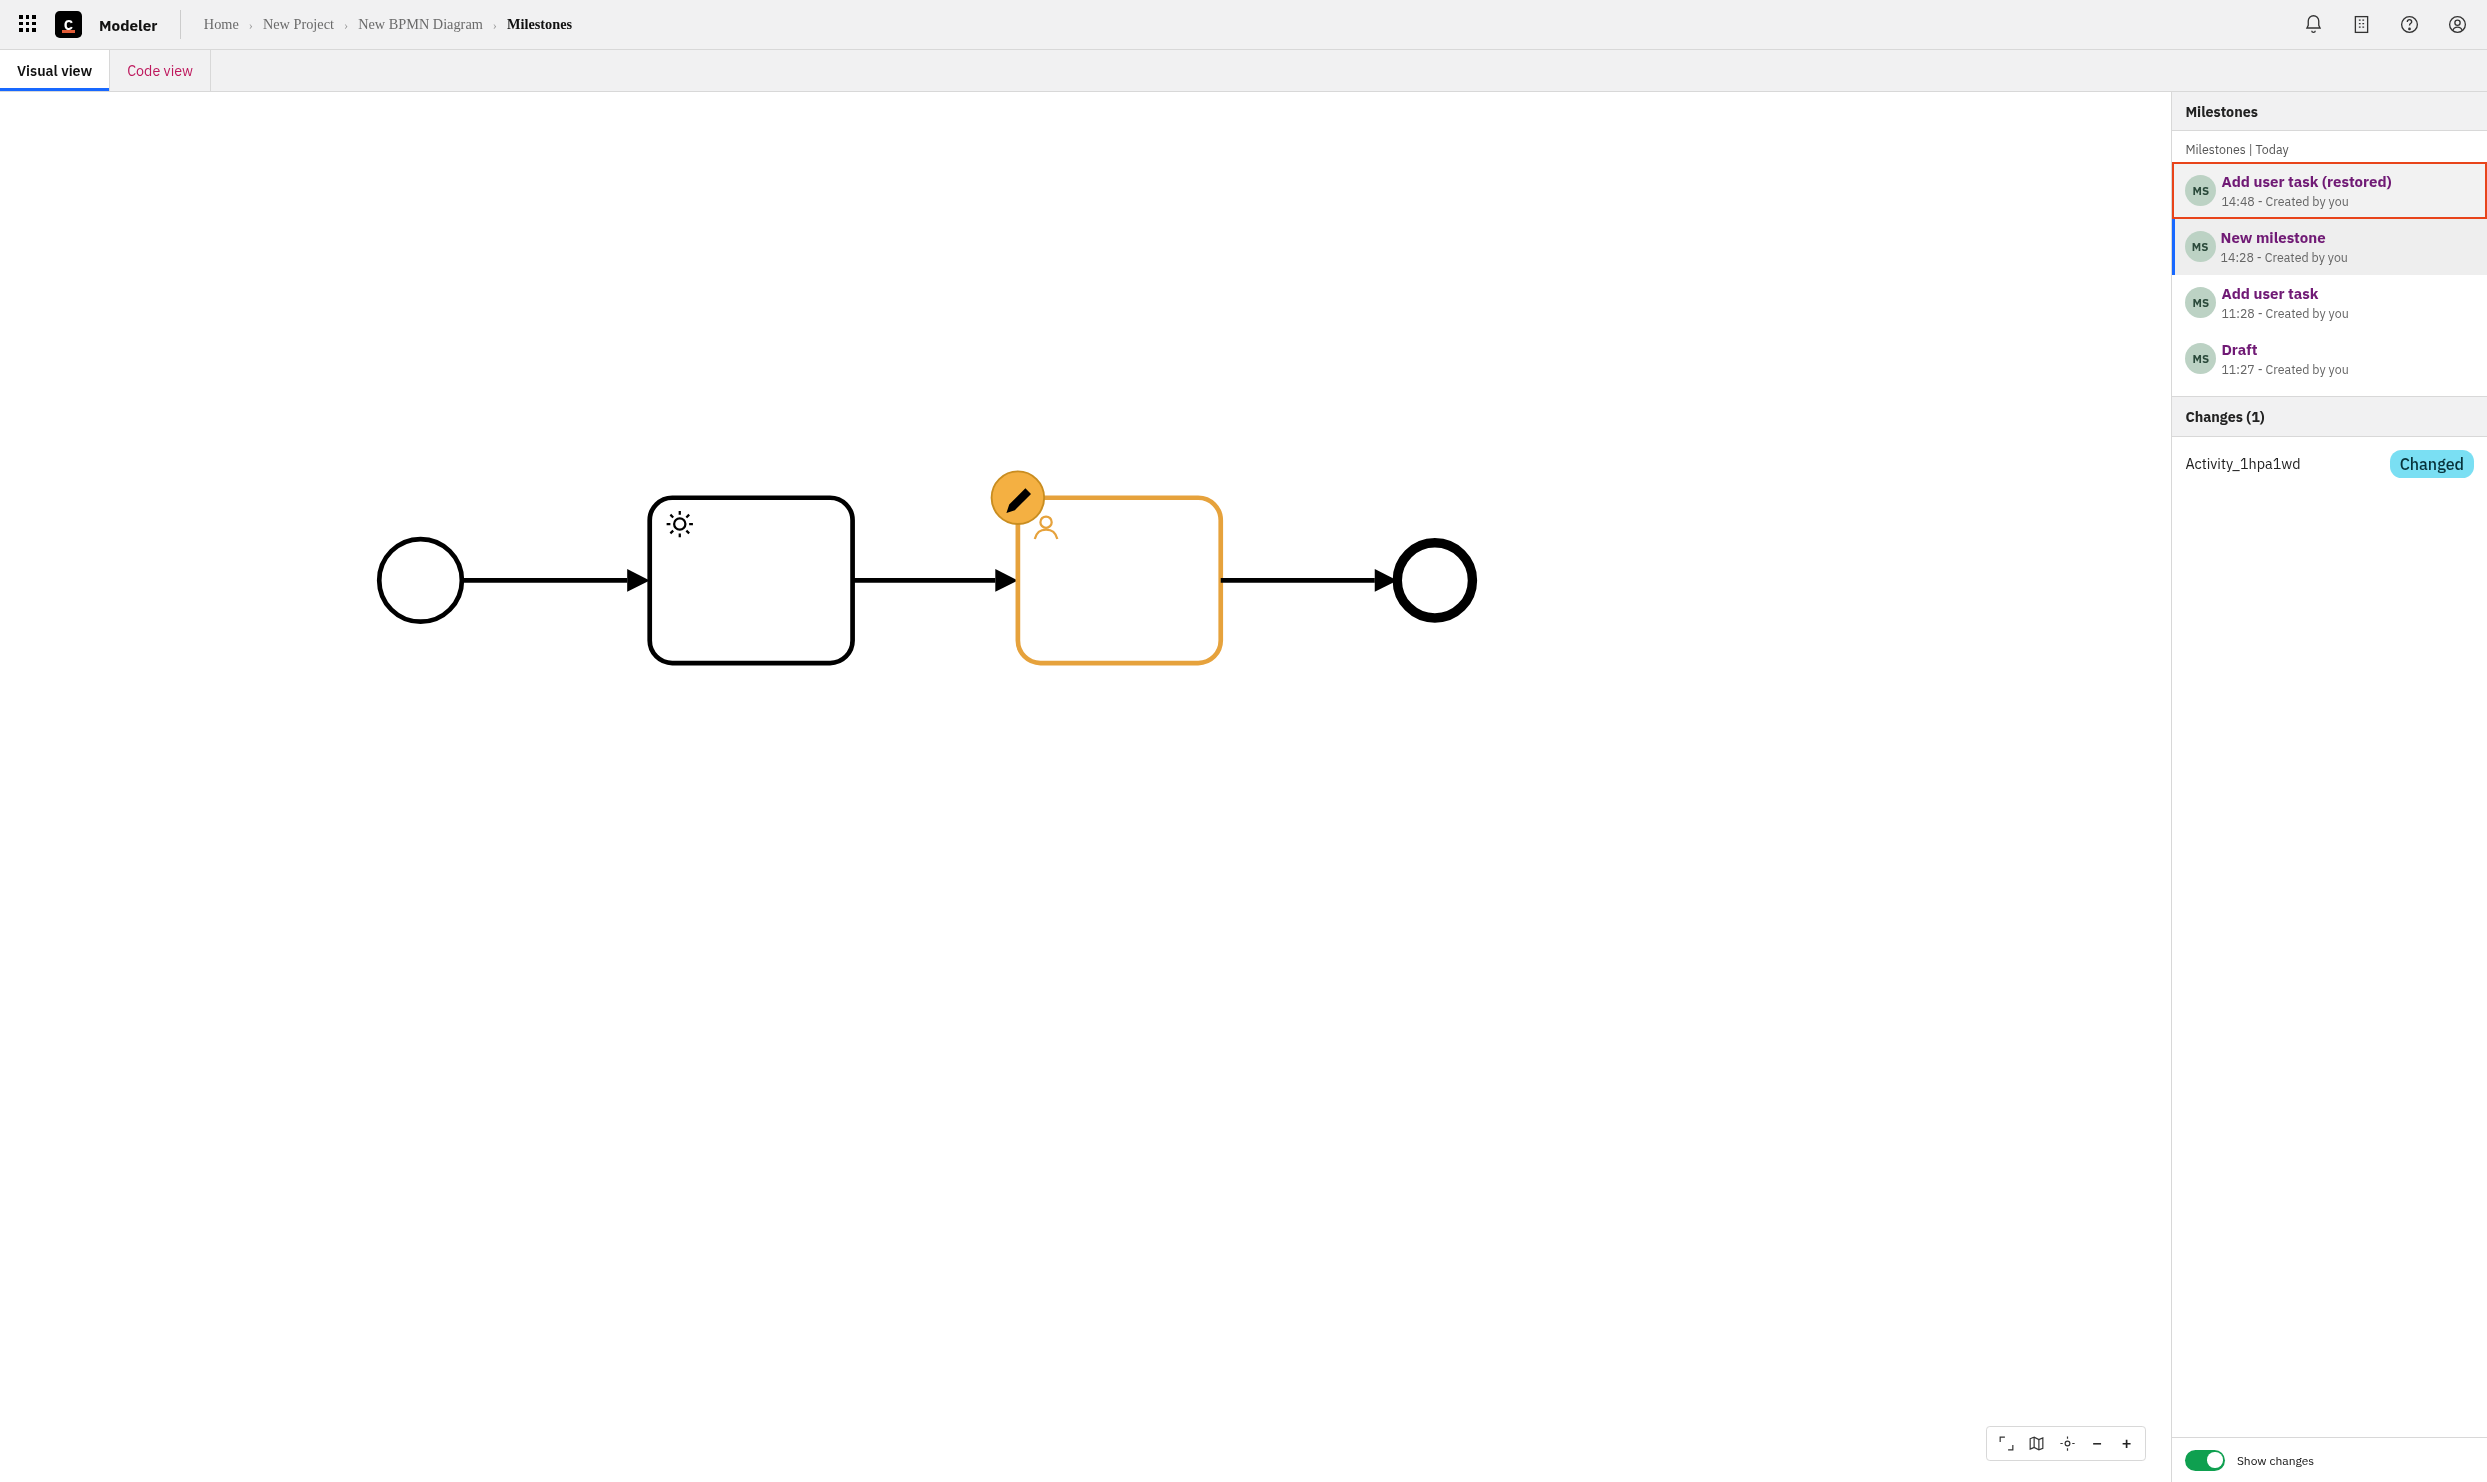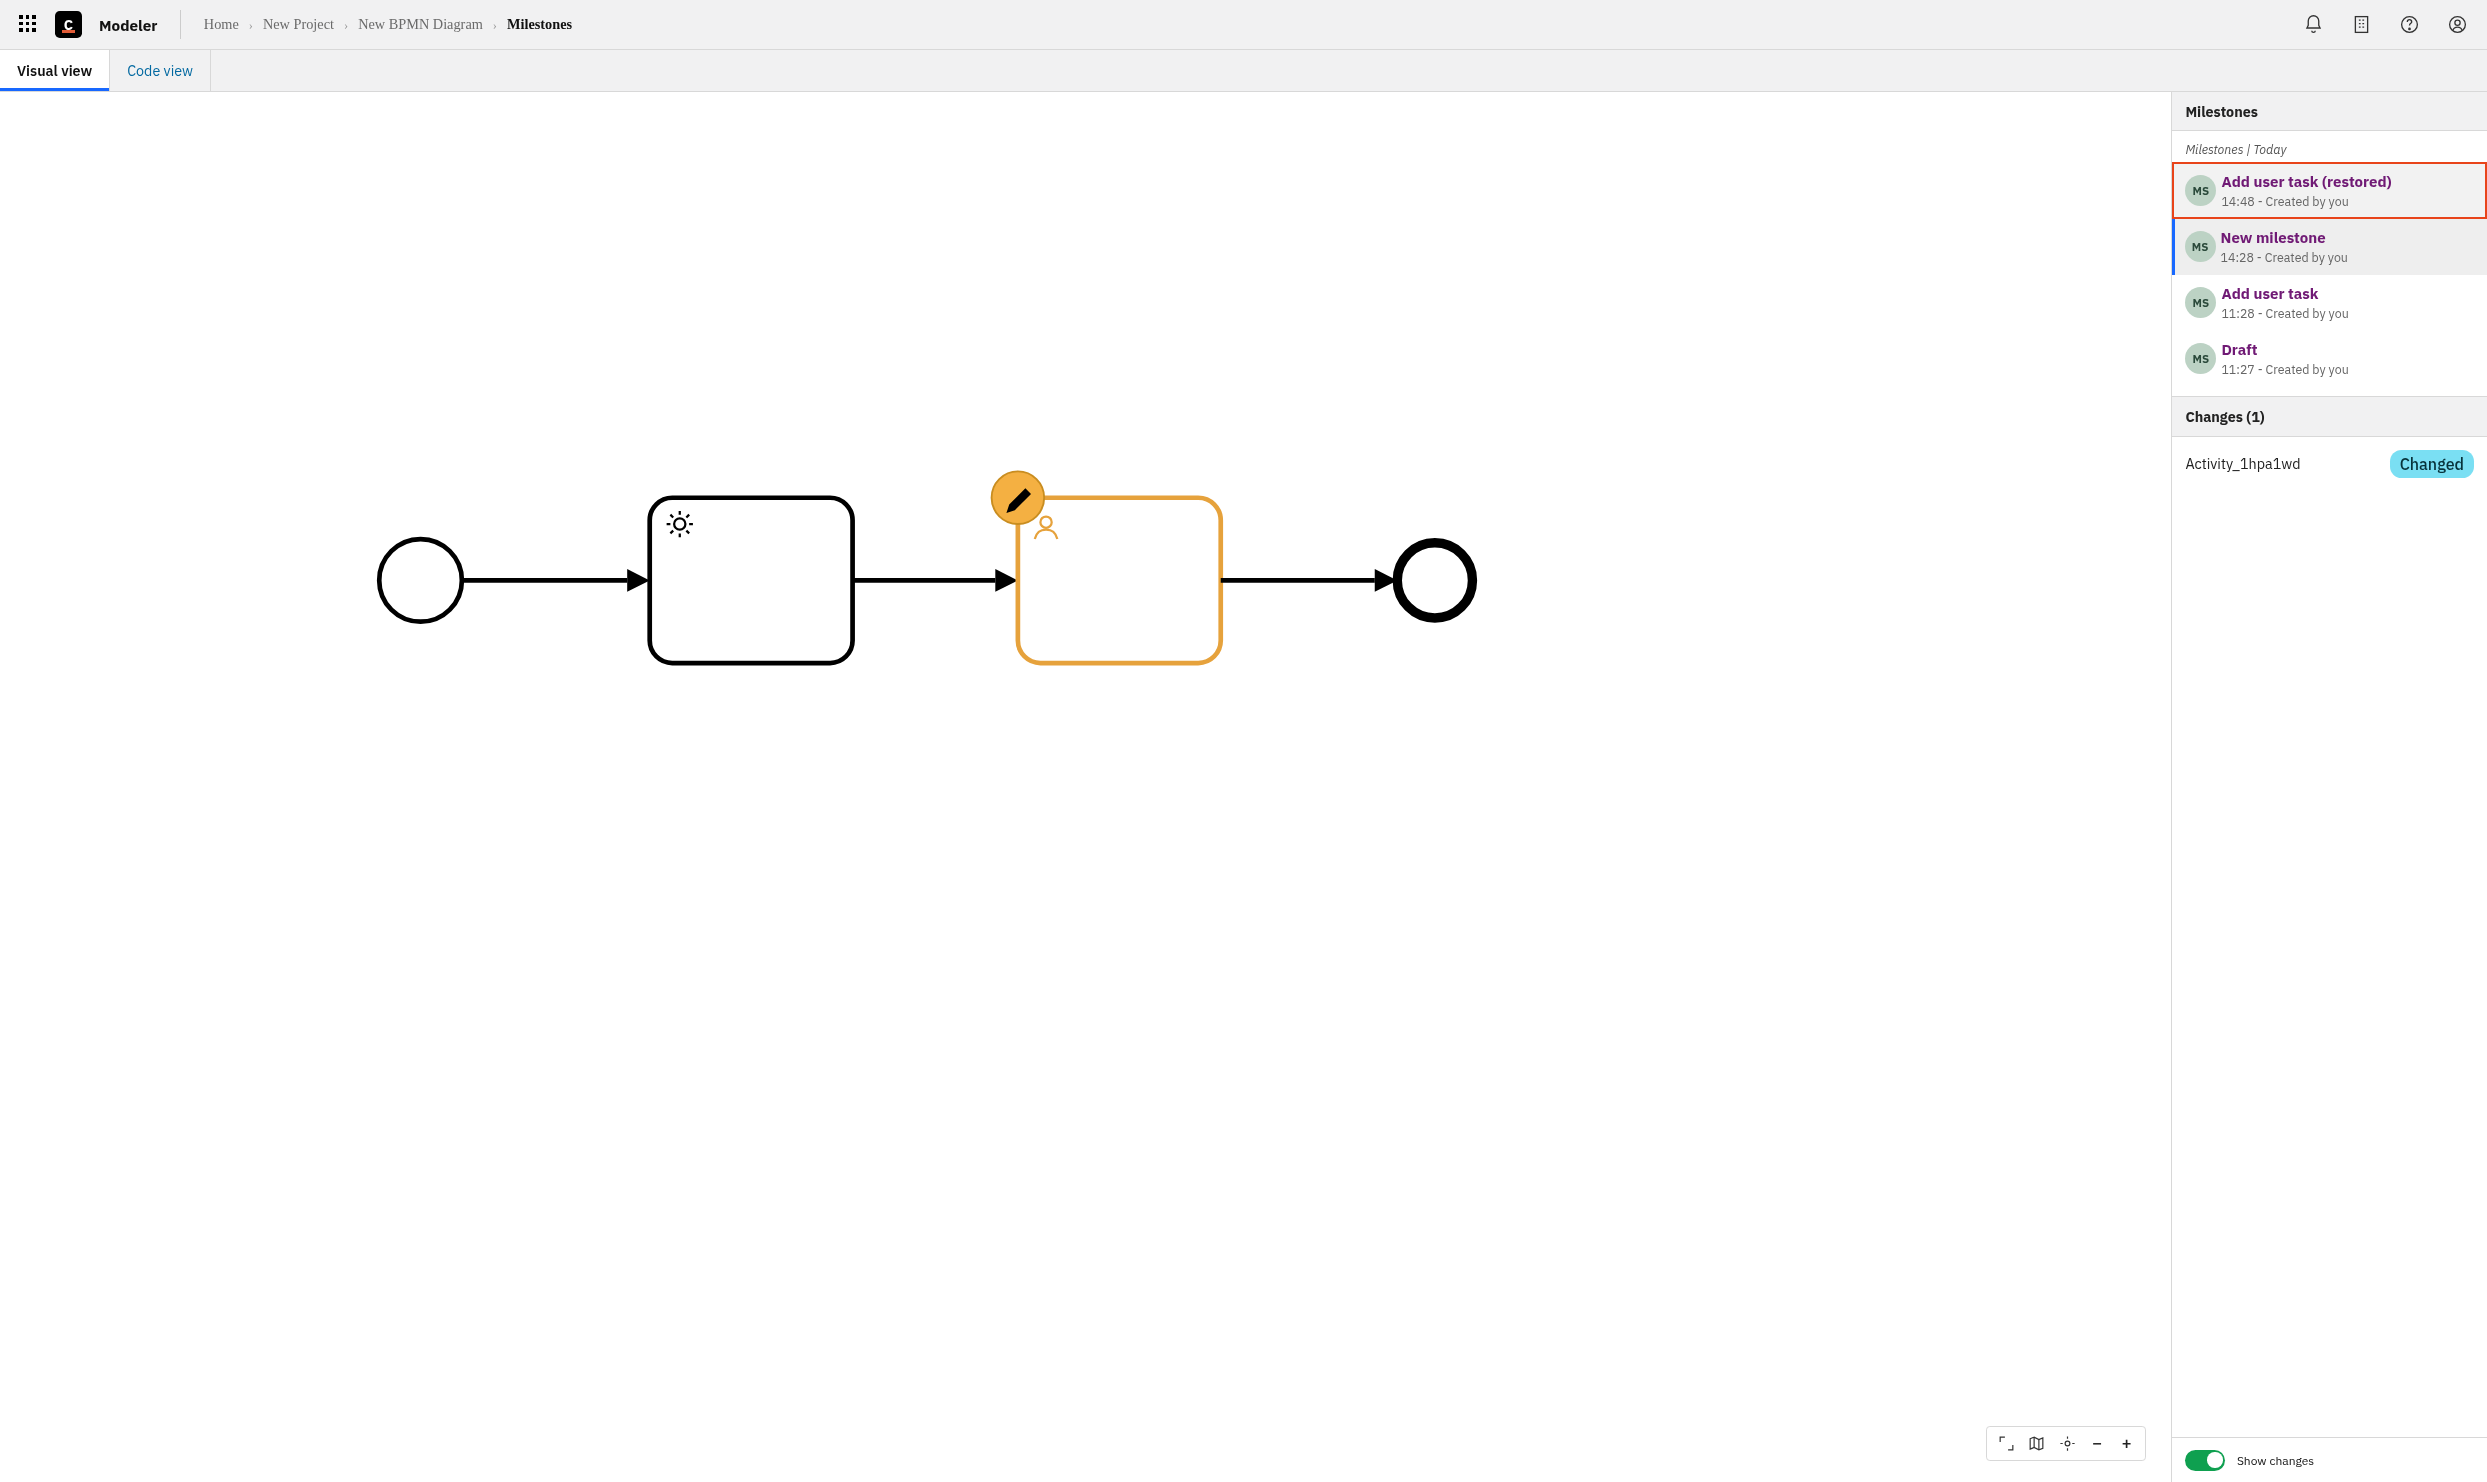--- a/index.html
+++ b/index.html
@@ -31,21 +31,21 @@
   .topbar-right { margin-left:auto; display:flex; align-items:center; gap:27px; color:#333; }
   .ticon { width:21px; height:21px; stroke:#333; fill:none; stroke-width:1.5; }
 
   
   .tabstrip {
     height:42px; background:#f1f1f2; border-bottom:1px solid #d8d8d8;
     display:flex; align-items:stretch;
   }
   .tab {
     padding:0 17px; display:flex; align-items:center; font-size:14.3px;
-    color:#0369a1; border-right:1px solid #d8d8d8; cursor:pointer;
+    color:#be185d; border-right:1px solid #d8d8d8; cursor:pointer;
   }
   .tab.active { background:#fff; color:#111; font-weight:600; box-shadow: inset 0 -2.9px 0 #1868ff; }
 
   
   .workspace {
     position:absolute; top:92px; bottom:0; left:0; right:0;
     display:flex;
   }
   .canvas { flex:1; position:relative; background:#fff; }
   .sidebar { width:316px; border-left:1px solid #d8d8d8; display:flex; flex-direction:column; background:#fff; }
@@ -58,21 +58,21 @@
     position:absolute; right:25px; bottom:21px;
     display:flex; align-items:center; gap:11.5px;
     background:#fff; border:1px solid #d8d8d8; border-radius:3.8px;
     padding:5.7px 9.6px;
   }
   .canvas-controls .cicon { width:19px; height:19px; stroke:#333; fill:none; stroke-width:1.5; cursor:pointer;}
   .canvas-controls .txt { font-size:17px; font-weight:500; cursor:pointer; padding:0 3.8px;}
 
   
   .side-header { background:#f1f1f2; border-bottom:1px solid #d8d8d8; padding:9.6px 13.4px; font-weight:700; font-size:14.3px; }
-  .side-sub { padding:9.6px 13.4px 5.7px; font-size:12.4px; color:#555;font-style:italic; }
+  .side-sub { padding:9.6px 13.4px 5.7px; font-size:12.4px; color:#555; }
   .milestone-list { display:flex; flex-direction:column; }
   .mrow {
     display:flex; align-items:center; gap:5px; padding:9.6px 13.4px;
     cursor:pointer;
   }
   .mrow.selected { background:#eeeeee; border-left:3.8px solid #1868ff; padding-left:9.6px; }
   .mrow.highlighted { background:#f2f2f2; outline:2.9px solid #e8441a; outline-offset:-2.9px; }
   .avatar { width:31px; height:31px; border-radius:50%; background:#bcd2c4; display:flex; align-items:center; justify-content:center; font-size:11.5px; font-weight:700; color:#2b4a3b; }
   .mtxt .title { font-weight:700; font-size:15px; color:#701a75;}
   .mtxt .meta { font-size:12.4px; color:#666; margin-top:1.9px;}

